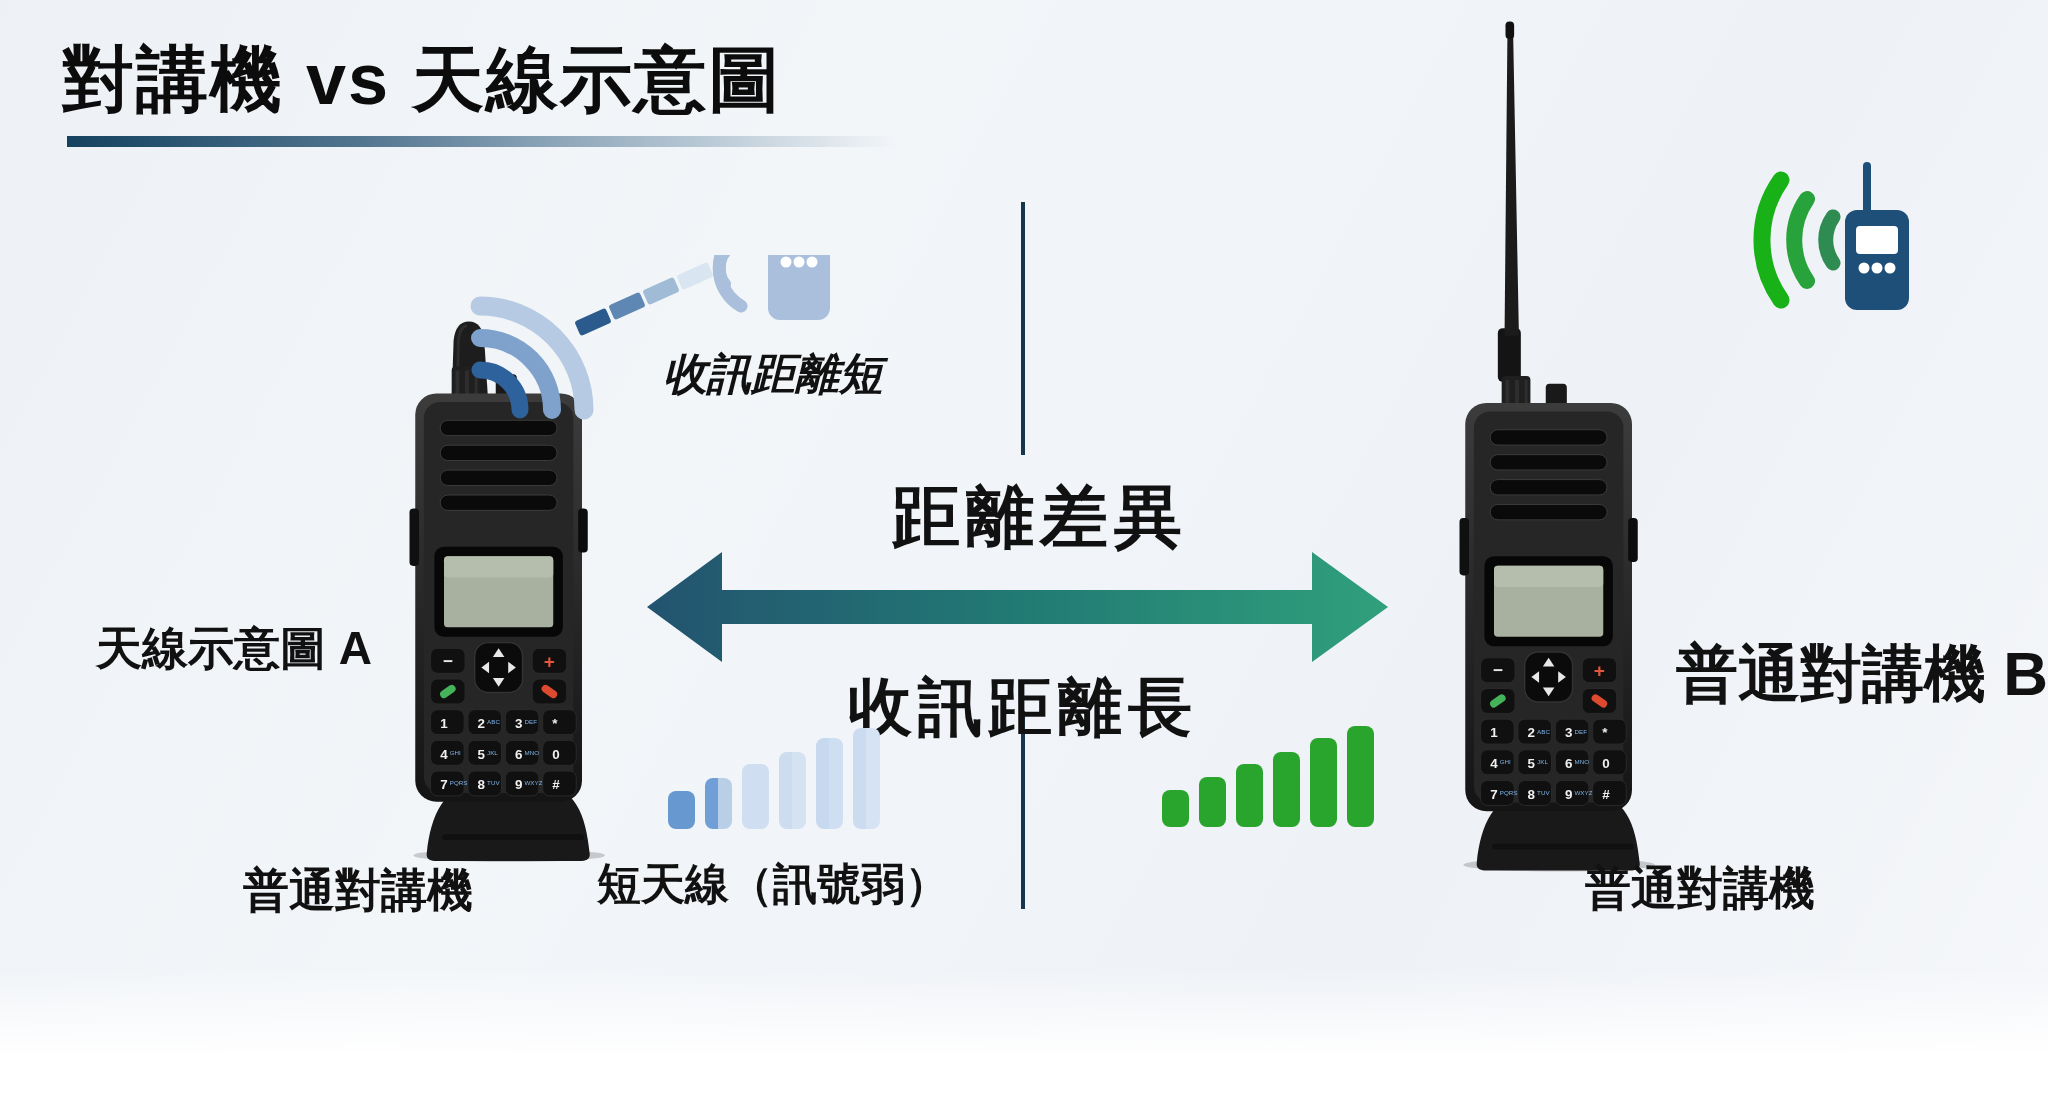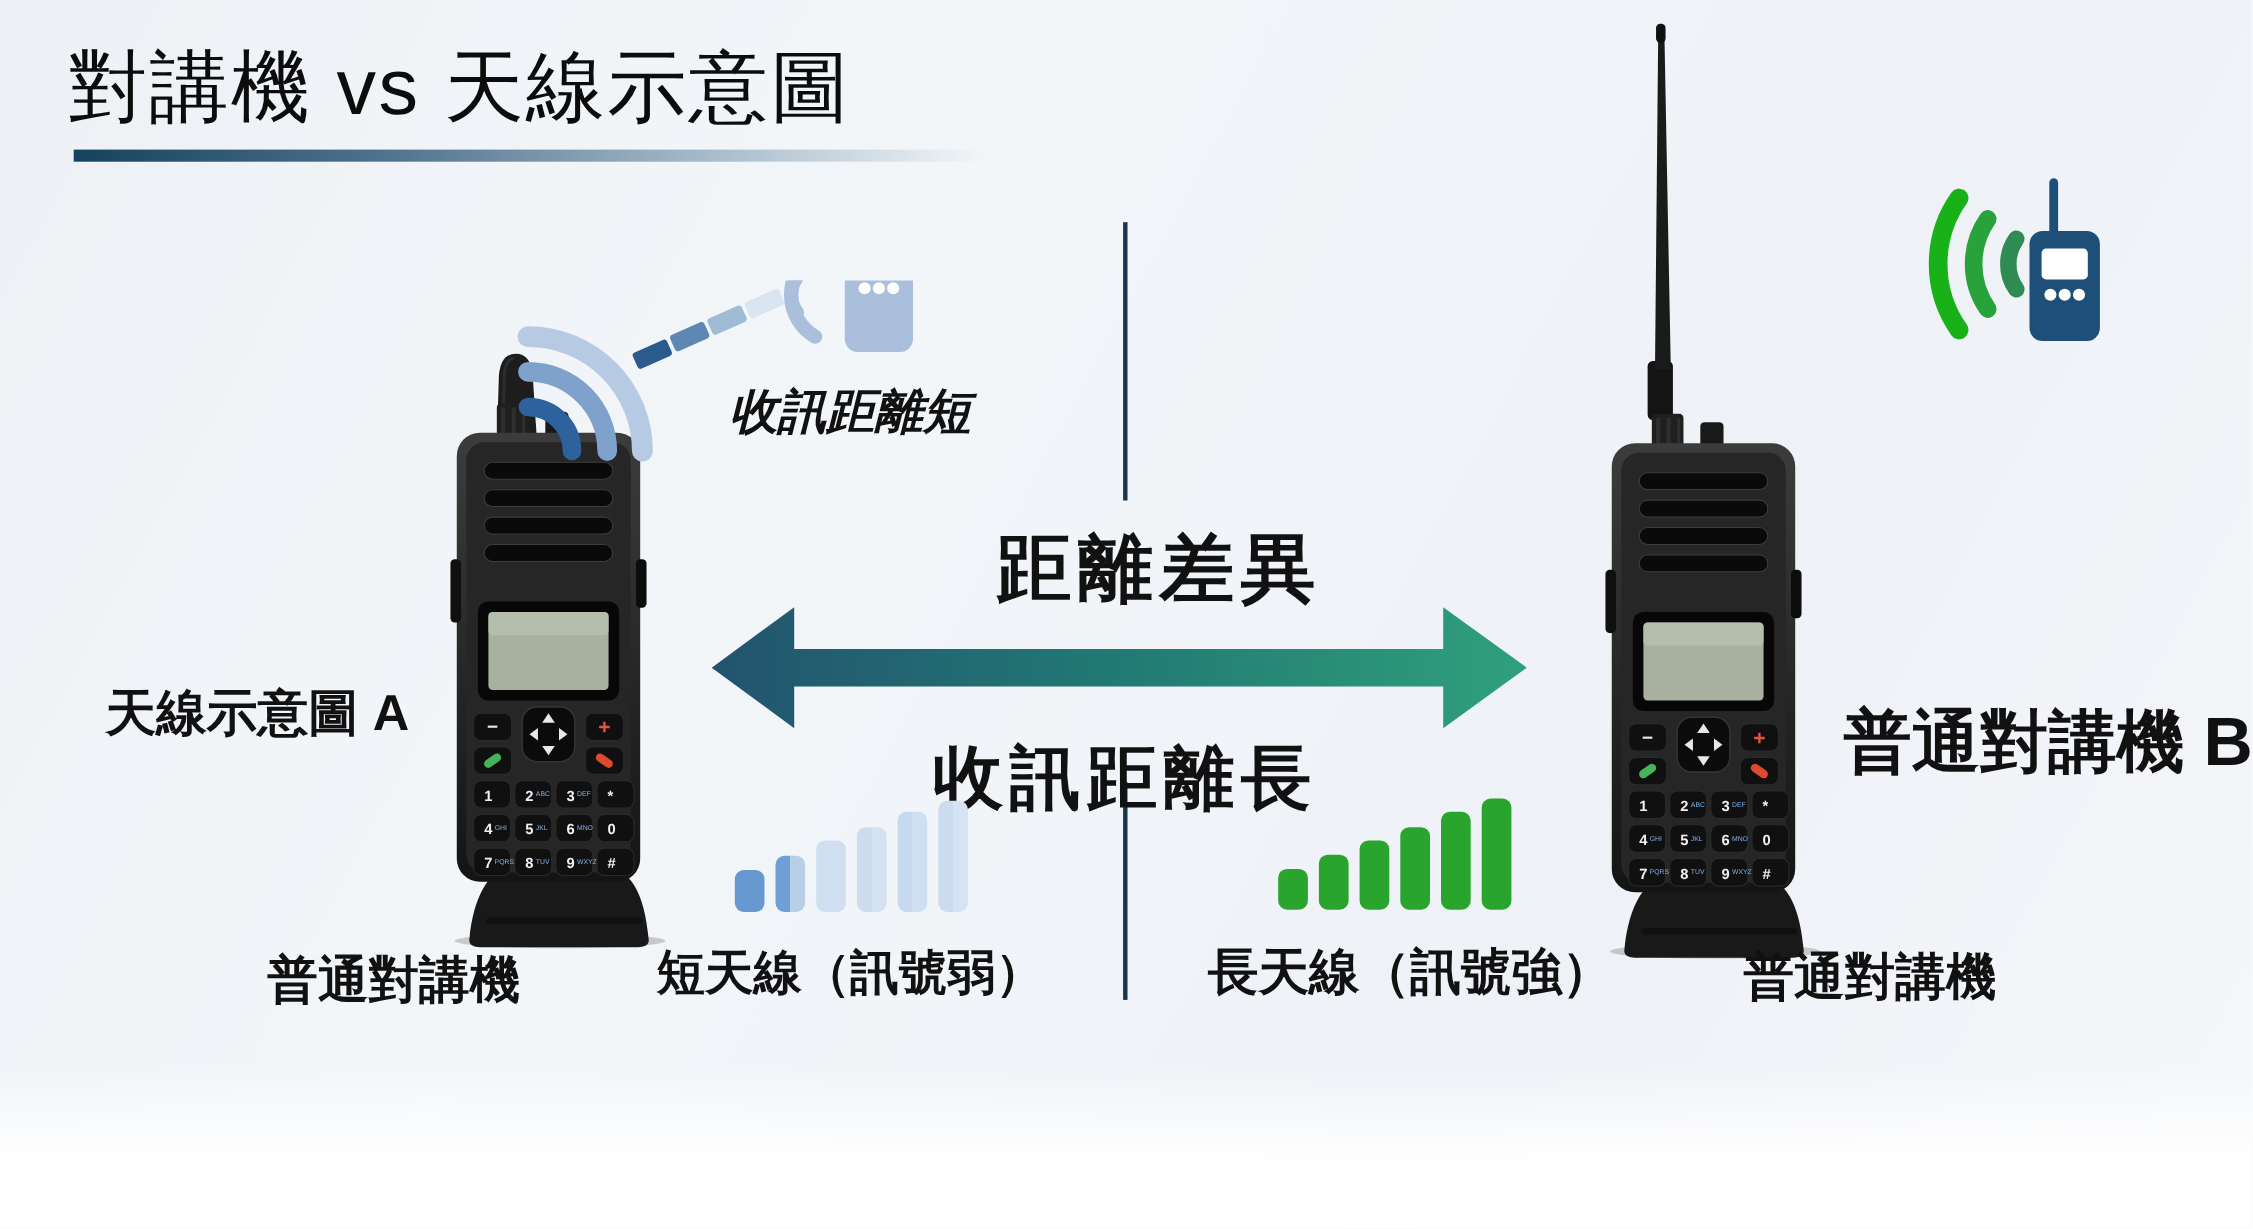--- a/index.html
+++ b/index.html
@@ -11,37 +11,37 @@
     font-family:"Liberation Sans","DejaVu Sans",sans-serif;
     color:#101010;
   }
   .abs{position:absolute;}
   #bottom-sweep{
     left:0;right:0;bottom:0;height:150px;
     background:linear-gradient(to top,#ffffff 40%,rgba(255,255,255,0));
   }
   #title{
     left:62px;top:32px;
-    font-size:72px;font-weight:400;letter-spacing:2px;
+    font-size:72px;font-weight:700;letter-spacing:2px;
     color:#0c0c0c;white-space:nowrap;
   }
   #title-underline{
     left:67px;top:136px;width:830px;height:11px;
     background:linear-gradient(90deg,#14425f 0%,#51748f 35%,#a8bccb 70%,rgba(210,220,228,0));
   }
   .cjk-label{font-weight:800;white-space:nowrap;color:#111;}
   #label-a{left:96px;top:618px;font-size:46px;}
   #label-b{left:1676px;top:632px;font-size:62px;}
   #caption-left{left:243px;top:860px;font-size:46px;}
   #caption-right{left:1585px;top:858px;font-size:46px;}
   #reception-short{left:663px;top:345px;font-size:44px;font-style:italic;}
   #reception-long{left:1734px;top:334px;font-size:44px;}
   #signal-label-left{left:597px;top:855px;font-size:44px;}
   #signal-label-right{left:1098px;top:853px;font-size:46px;}
-  #center-distance{left:1040px;top:472px;transform:translateX(-50%);font-size:68px;font-weight:900;letter-spacing:6px;margin-left:14px;}
+  #center-distance{left:1040px;top:472px;transform:translateX(-50%);font-size:68px;font-weight:900;letter-spacing:6px;}
   #center-antenna{left:1023px;top:664px;transform:translateX(-50%);font-size:64px;font-weight:900;letter-spacing:6px;}
   .divider{width:4px;background:#16364d;}
   #divider-top{left:1021px;top:202px;height:253px;}
   #divider-bottom{left:1021px;top:711px;height:198px;}
   .bars{display:flex;align-items:flex-end;gap:10px;}
   #bars-left{left:668px;bottom:288px;height:102px;}
   #bars-right{left:1162px;bottom:290px;height:102px;}
   .bar{width:27px;border-radius:8px;}
   svg{display:block;}
   svg text{font-family:"Liberation Sans","DejaVu Sans",sans-serif;}
@@ -222,15 +222,14 @@
     </div>
   <div id="bars-right" class="abs bars">
       <div class="bar" style="height: 37px; background: linear-gradient(90deg, rgb(41, 165, 45) 0px, rgb(41, 165, 45) 50%, rgb(41, 165, 45) 50%, rgb(41, 165, 45) 100%);"></div>
       <div class="bar" style="height: 50px; background: linear-gradient(90deg, rgb(41, 165, 45) 0px, rgb(41, 165, 45) 50%, rgb(41, 165, 45) 50%, rgb(41, 165, 45) 100%);"></div>
       <div class="bar" style="height: 63px; background: linear-gradient(90deg, rgb(41, 165, 45) 0px, rgb(41, 165, 45) 50%, rgb(41, 165, 45) 50%, rgb(41, 165, 45) 100%);"></div>
       <div class="bar" style="height: 75px; background: linear-gradient(90deg, rgb(41, 165, 45) 0px, rgb(41, 165, 45) 50%, rgb(41, 165, 45) 50%, rgb(41, 165, 45) 100%);"></div>
       <div class="bar" style="height: 89px; background: linear-gradient(90deg, rgb(41, 165, 45) 0px, rgb(41, 165, 45) 50%, rgb(41, 165, 45) 50%, rgb(41, 165, 45) 100%);"></div>
       <div class="bar" style="height: 101px; background: linear-gradient(90deg, rgb(41, 165, 45) 0px, rgb(41, 165, 45) 50%, rgb(41, 165, 45) 50%, rgb(41, 165, 45) 100%);"></div>
     </div>
   <div id="signal-label-left" class="abs cjk-label">短天線（訊號弱）</div>
-  <div id="signal-label-right" class="abs cjk-label">長天線（訊號強）</div>
 
 </div>
 
 </body></html>

